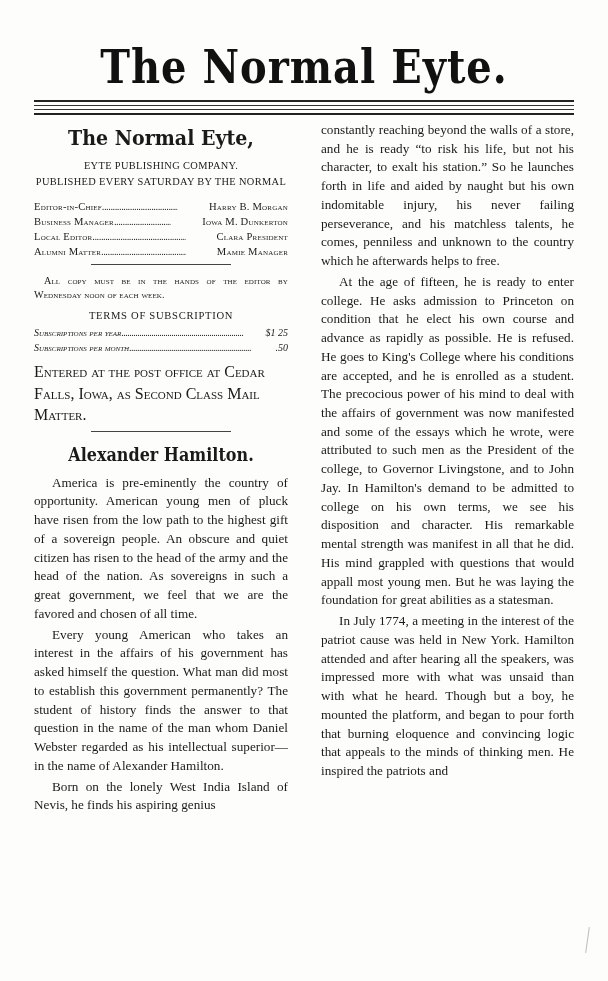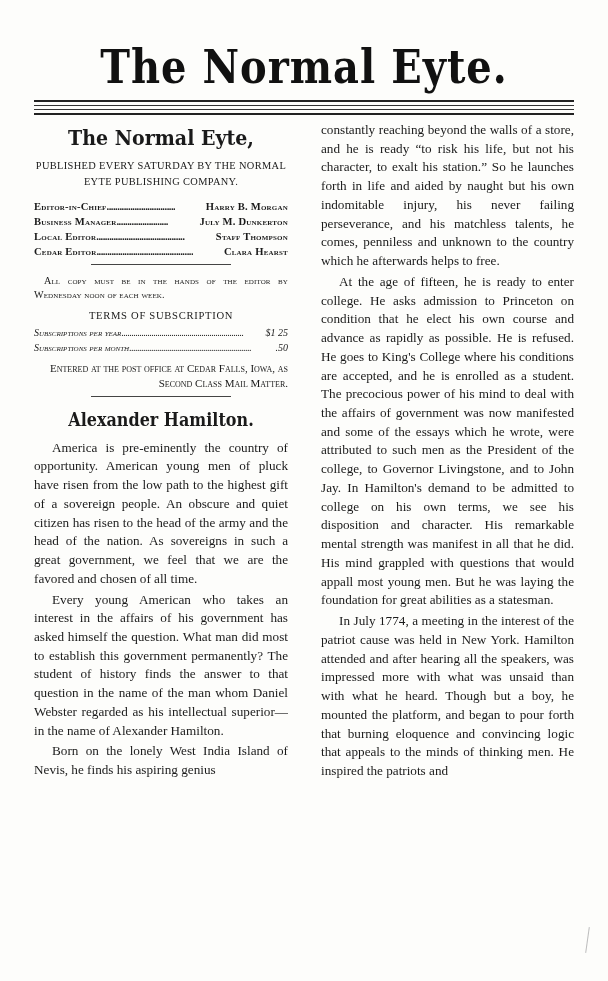--- a/index.html
+++ b/index.html
@@ -106,21 +106,20 @@
   .staff-list {
     font-size: 10.6px;
     font-variant: small-caps;
     letter-spacing: 0.2px;
     line-height: 1.42;
   }
   .staff-row {
     display: block;
     white-space: nowrap;
     overflow: hidden;
-    font-weight: bold;
   }
   .staff-row .role { float: left; }
   .staff-row .person { float: right; margin-left: 31px; }
   .staff-row .dots {
     display: block;
     overflow: hidden;
     white-space: nowrap;
     letter-spacing: -0.5px;
     color: #222;
   }
@@ -149,23 +148,23 @@
     line-height: 1.45;
     font-style: italic;
   }
   .terms-row .t-label { float: left; }
   .terms-row .t-val { float: right; }
   .terms-row .dots {
     display: block; overflow: hidden; white-space: nowrap;
     letter-spacing: -0.5px;
   }
   .entered {
-    font-size: 11px;
-    font-variant: small-caps;
-    text-align: right;
+    font-size: 16px;
+    font-variant: small-caps;
+    text-align: left;
     line-height: 1.35;
     margin: 6px 0 2px 0;
   }
   .article-title {
     text-align: center;
     font-family: "DejaVu Serif", serif;
     font-weight: bold;
     font-size: 16px;
     margin: 11px 0 8px 0;
     transform: scaleY(1.1);
@@ -207,44 +206,44 @@
   <hr class="rule-thin">
   <hr class="rule-thick" style="margin-top:3px">
 
   <div class="columns">
 
     <div class="col left">
 
       <div class="subhead">The Normal Eyte,</div>
 
       <div class="pub-line">
+        <div>EYTE PUBLISHING COMPANY.</div>
         <div>PUBLISHED EVERY SATURDAY BY THE NORMAL</div>
-        <div>EYTE PUBLISHING COMPANY.</div>
       </div>
 
 
       <div class="staff-list">
         <div class="staff-row">
           <span class="role">Editor-in-Chief</span>
           <span class="person">Harry B. Morgan</span>
           <span class="dots">.........................................................................</span>
         </div>
         <div class="staff-row">
           <span class="role">Business Manager</span>
-          <span class="person">July M. Dunkerton</span>
+          <span class="person">Iowa M. Dunkerton</span>
           <span class="dots">.........................................................................</span>
         </div>
         <div class="staff-row">
           <span class="role">Local Editor</span>
-          <span class="person">Staff Thompson</span>
-          <span class="dots">.........................................................................</span>
-        </div>
-        <div class="staff-row">
-          <span class="role">Cedar Editor</span>
-          <span class="person">Clara Hearst</span>
+          <span class="person">Clara President</span>
+          <span class="dots">.........................................................................</span>
+        </div>
+        <div class="staff-row">
+          <span class="role">Alumni Matter</span>
+          <span class="person">Mamie Manager</span>
           <span class="dots">.........................................................................</span>
         </div>
       </div>
 
       <hr class="hr-mid">
 
       <div class="note-block">
         <p>All copy must be in the hands of the editor by Wednesday noon of each week.</p>
       </div>
 

